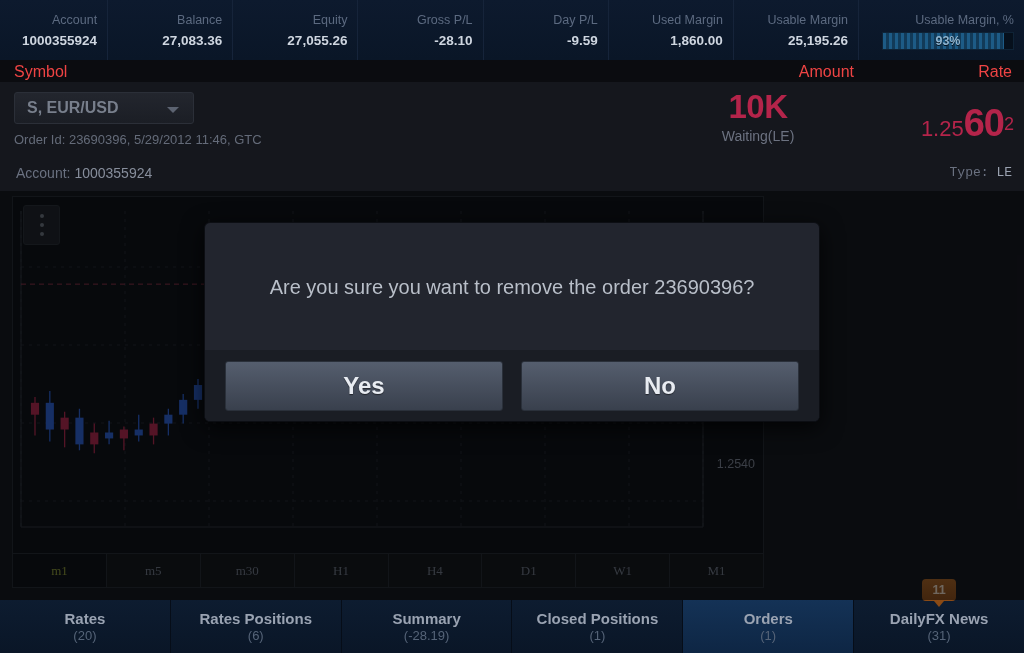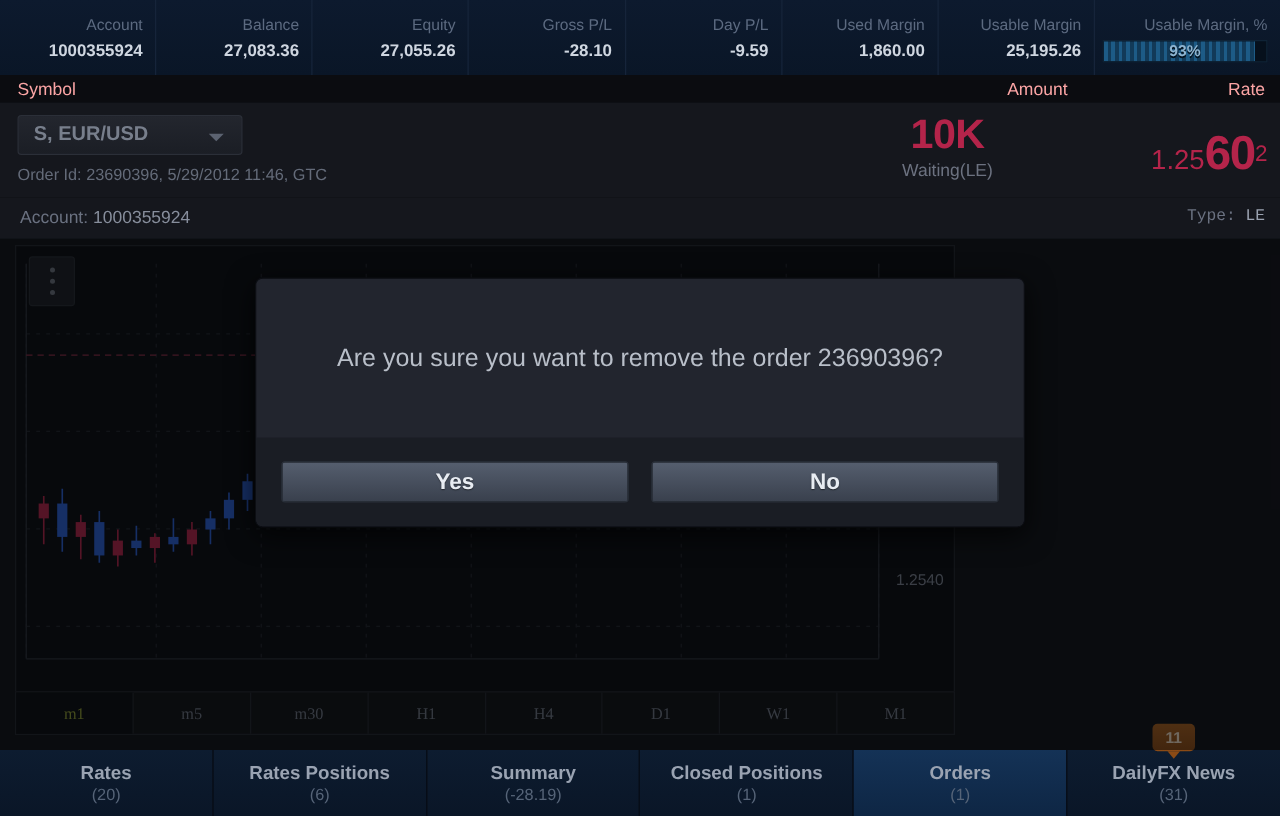--- a/index.html
+++ b/index.html
@@ -6,39 +6,39 @@
   body{
     width:1024px;height:653px;overflow:hidden;position:relative;
     font-family:"Liberation Sans","DejaVu Sans",sans-serif;
     color:#c9ced6;
     -webkit-font-smoothing:antialiased;
   }
   .app{position:absolute;inset:0;background:#111318;}
 
   
   .acct-bar{position:absolute;left:0;top:0;width:1024px;height:60px;
-    background:linear-gradient(#0d1a2e,#0a1627);display:flex;}
+    background:linear-gradient(#0d1a2e,#0a1627);display:flex;gap:17px;}
   .acct-cell{flex:1;position:relative;box-sizing:border-box;
     border-right:1px solid #16243a;display:flex;flex-direction:column;
     align-items:flex-end;justify-content:center;padding:0 10px 0 6px;}
   .acct-cell:last-child{border-right:none;}
   .acct-label{font-size:12.5px;color:#5c6a80;line-height:18px;margin-bottom:3px;}
   .acct-value{font-size:13.5px;color:#cfd6e0;font-weight:bold;line-height:17px;}
   .bar-wrap{width:132px;height:18px;border:1px solid #0f2336;background:#06101c;
     position:relative;box-sizing:border-box;overflow:hidden;}
   .bar-fill{position:absolute;left:0;top:0;bottom:0;
     background:
       repeating-linear-gradient(90deg,#1d5b86 0px,#1d5b86 3px,#123a58 3px,#123a58 6px);}
   .bar-txt{position:absolute;inset:0;display:flex;align-items:center;justify-content:center;
     font-size:12.5px;color:#8fb4cf;font-weight:bold;text-shadow:0 1px 0 #04121e;}
 
   
   .subhead{position:absolute;left:0;top:60px;width:1024px;height:22px;
     background:#0b0c10;border-bottom:1px solid #05060a;}
-  .subhead .lbl{position:absolute;top:3px;font-size:14px;color:#fca5a5;}
+  .subhead .lbl{position:absolute;top:3px;font-size:16px;color:#ef4444;}
   .lbl-symbol{left:14px;}
   .lbl-amount{right:170px;}
   .lbl-rate{right:12px;}
 
   .orderblock{position:absolute;left:0;top:82px;width:1024px;height:76px;
     background:#15171d;border-bottom:1px solid #0a0b0f;}
   .sym-select{position:absolute;left:14px;top:10px;width:180px;height:32px;
     background:linear-gradient(#23262e,#1b1e25);border:1px solid #2b2f38;border-radius:3px;
     box-sizing:border-box;}
   .sym-select .txt{position:absolute;left:12px;top:6px;font-size:16px;color:#787f8c;font-weight:bold;}
@@ -108,24 +108,24 @@
   .scrim{position:absolute;left:0;top:191px;width:1024px;height:409px;background:rgba(6,7,10,0.55);}
   .modal{position:absolute;left:204px;top:222px;width:616px;height:200px;
     background:#22252e;border:1px solid #0c0e13;border-radius:6px;
     box-shadow:0 6px 22px rgba(0,0,0,0.75);box-sizing:border-box;overflow:hidden;}
   .modal-body{position:absolute;left:0;top:0;right:0;height:128px;
     display:flex;align-items:center;justify-content:center;
     border-bottom:1px solid #181b22;}
   .modal-msg{font-size:20px;color:#b9bfc9;text-align:center;padding:0 16px;}
   .modal-foot{position:absolute;left:0;bottom:0;right:0;height:71px;background:#1a1d24;
     display:flex;align-items:center;padding:0 20px;gap:18px;box-sizing:border-box;}
-  .mbtn{flex:1;height:33px;border-radius:3px;box-sizing:border-box;
+  .mbtn{flex:1;height:50px;border-radius:3px;box-sizing:border-box;
     background:linear-gradient(#555e6e,#39404d);border:1px solid #2a303a;
     display:flex;align-items:center;justify-content:center;
-    font-size:18px;color:#e8ecf2;font-weight:bold;text-shadow:0 1px 1px rgba(0,0,0,0.5);}
+    font-size:24px;color:#e8ecf2;font-weight:bold;text-shadow:0 1px 1px rgba(0,0,0,0.5);}
 </style>
 </head>
 <body>
 
 <div class="app">
 
   <div class="acct-bar">
     <div class="acct-cell">
       <div class="acct-label">Account</div>
       <div class="acct-value">1000355924</div>

